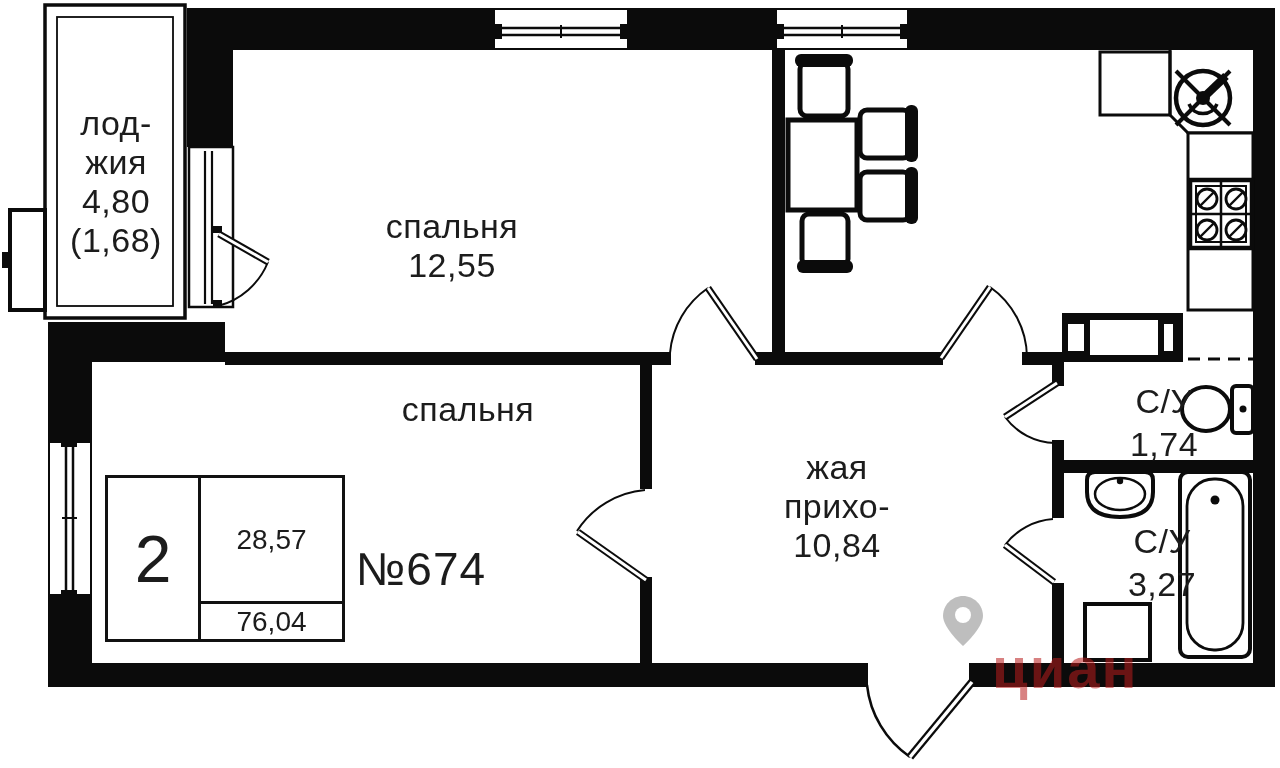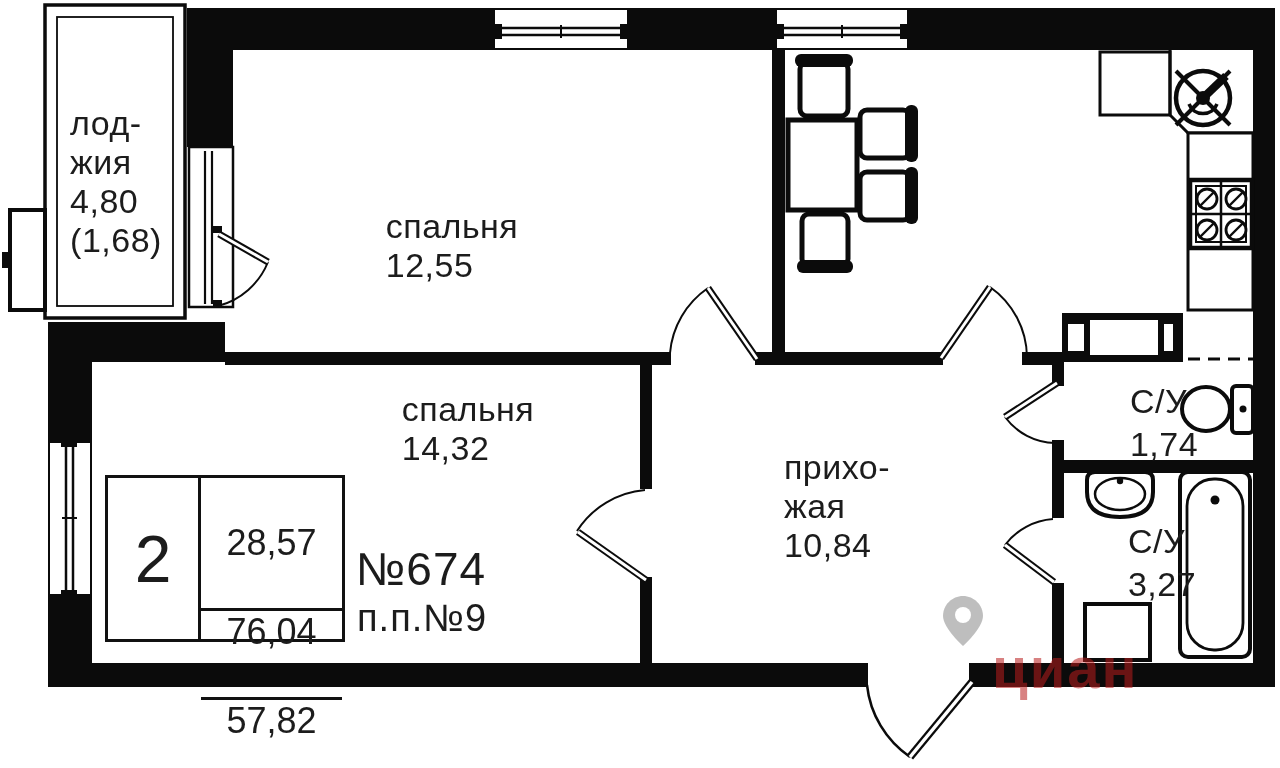--- a/index.html
+++ b/index.html
@@ -1,28 +1,28 @@
 <!DOCTYPE html>
 <html><head>
 <meta charset="utf-8">
 <style>
   html,body{margin:0;padding:0;background:#fff;}
   .stage{position:relative;width:1280px;height:768px;background:#ffffff;overflow:hidden;
          font-family:"Liberation Sans",sans-serif;color:#1c1c1c;}
   .plan-svg{position:absolute;left:0;top:0;}
-  .room-label{position:absolute;transform:translateX(-50%);
+  .room-label{position:absolute;transform:translateX(-50%);text-align:center;
               font-size:34px;line-height:39px;color:#1c1c1c;letter-spacing:.5px;}
   .room-label.small{line-height:43px;margin-left:44px;}
   .info-table{position:absolute;left:105px;top:475px;width:240px;height:167px;
               border:3px solid #111;box-sizing:border-box;display:flex;background:#fff;}
   .info-left{width:90px;display:flex;align-items:center;justify-content:center;
              font-size:66px;border-right:3px solid #111;}
   .info-right{flex:1;display:flex;flex-direction:column;}
   .info-row{flex:1;display:flex;align-items:center;justify-content:center;
-            font-size:36px;border-top:3px solid #111;margin-top:44px;}
+            font-size:28px;border-top:3px solid #111;margin-top:44px;}
   .info-row:first-child{border-top:none;}
   .apt-number{position:absolute;left:356px;top:542px;font-size:46px;letter-spacing:1px;}
   .apt-note{position:absolute;left:357px;top:597px;font-size:38px;letter-spacing:1px;}
   .watermark{position:absolute;left:936px;top:592px;opacity:.55;}
   .watermark .wm-text{position:absolute;left:56px;top:42px;font-size:58px;font-weight:bold;
                       color:#b91c1c;letter-spacing:2px;}
 </style>
 </head>
 <body>
 
@@ -216,50 +216,47 @@
   </div>
 
   <div class="room-label" style="left:452px;top:207px;">
     <div>спальня</div>
     <div>12,55</div>
   </div>
 
 
   <div class="room-label" style="left:468px;top:390px;">
     <div>спальня</div>
-    <div>14,32</div>
   </div>
 
   <div class="room-label" style="left:837px;top:448px;">
+    <div>жая</div>
     <div>прихо-</div>
-    <div>жая</div>
     <div>10,84</div>
   </div>
 
   <div class="room-label small" style="left:1120px;top:380px;">
     <div>С/У</div>
     <div>1,74</div>
   </div>
 
   <div class="room-label small" style="left:1118px;top:520px;">
     <div>С/У</div>
     <div>3,27</div>
   </div>
 
   <div class="info-table">
     <div class="info-left">2</div>
     <div class="info-right">
       <div class="info-row">28,57</div>
       <div class="info-row">76,04</div>
-      <div class="info-row">57,82</div>
     </div>
   </div>
 
   <div class="apt-number">№674</div>
-  <div class="apt-note">п.п.№9</div>
 
   <div class="watermark">
     <svg width="54" height="60">
       <path d="M27 4 C38 4 47 13 47 24 C47 36 27 54 27 54 C27 54 7 36 7 24 C7 13 16 4 27 4 Z" fill="#8a8a8a"></path>
       <circle cx="27" cy="23" r="8" fill="#fff"></circle>
     </svg>
     <span class="wm-text">циан</span>
   </div>
 
 </div>

